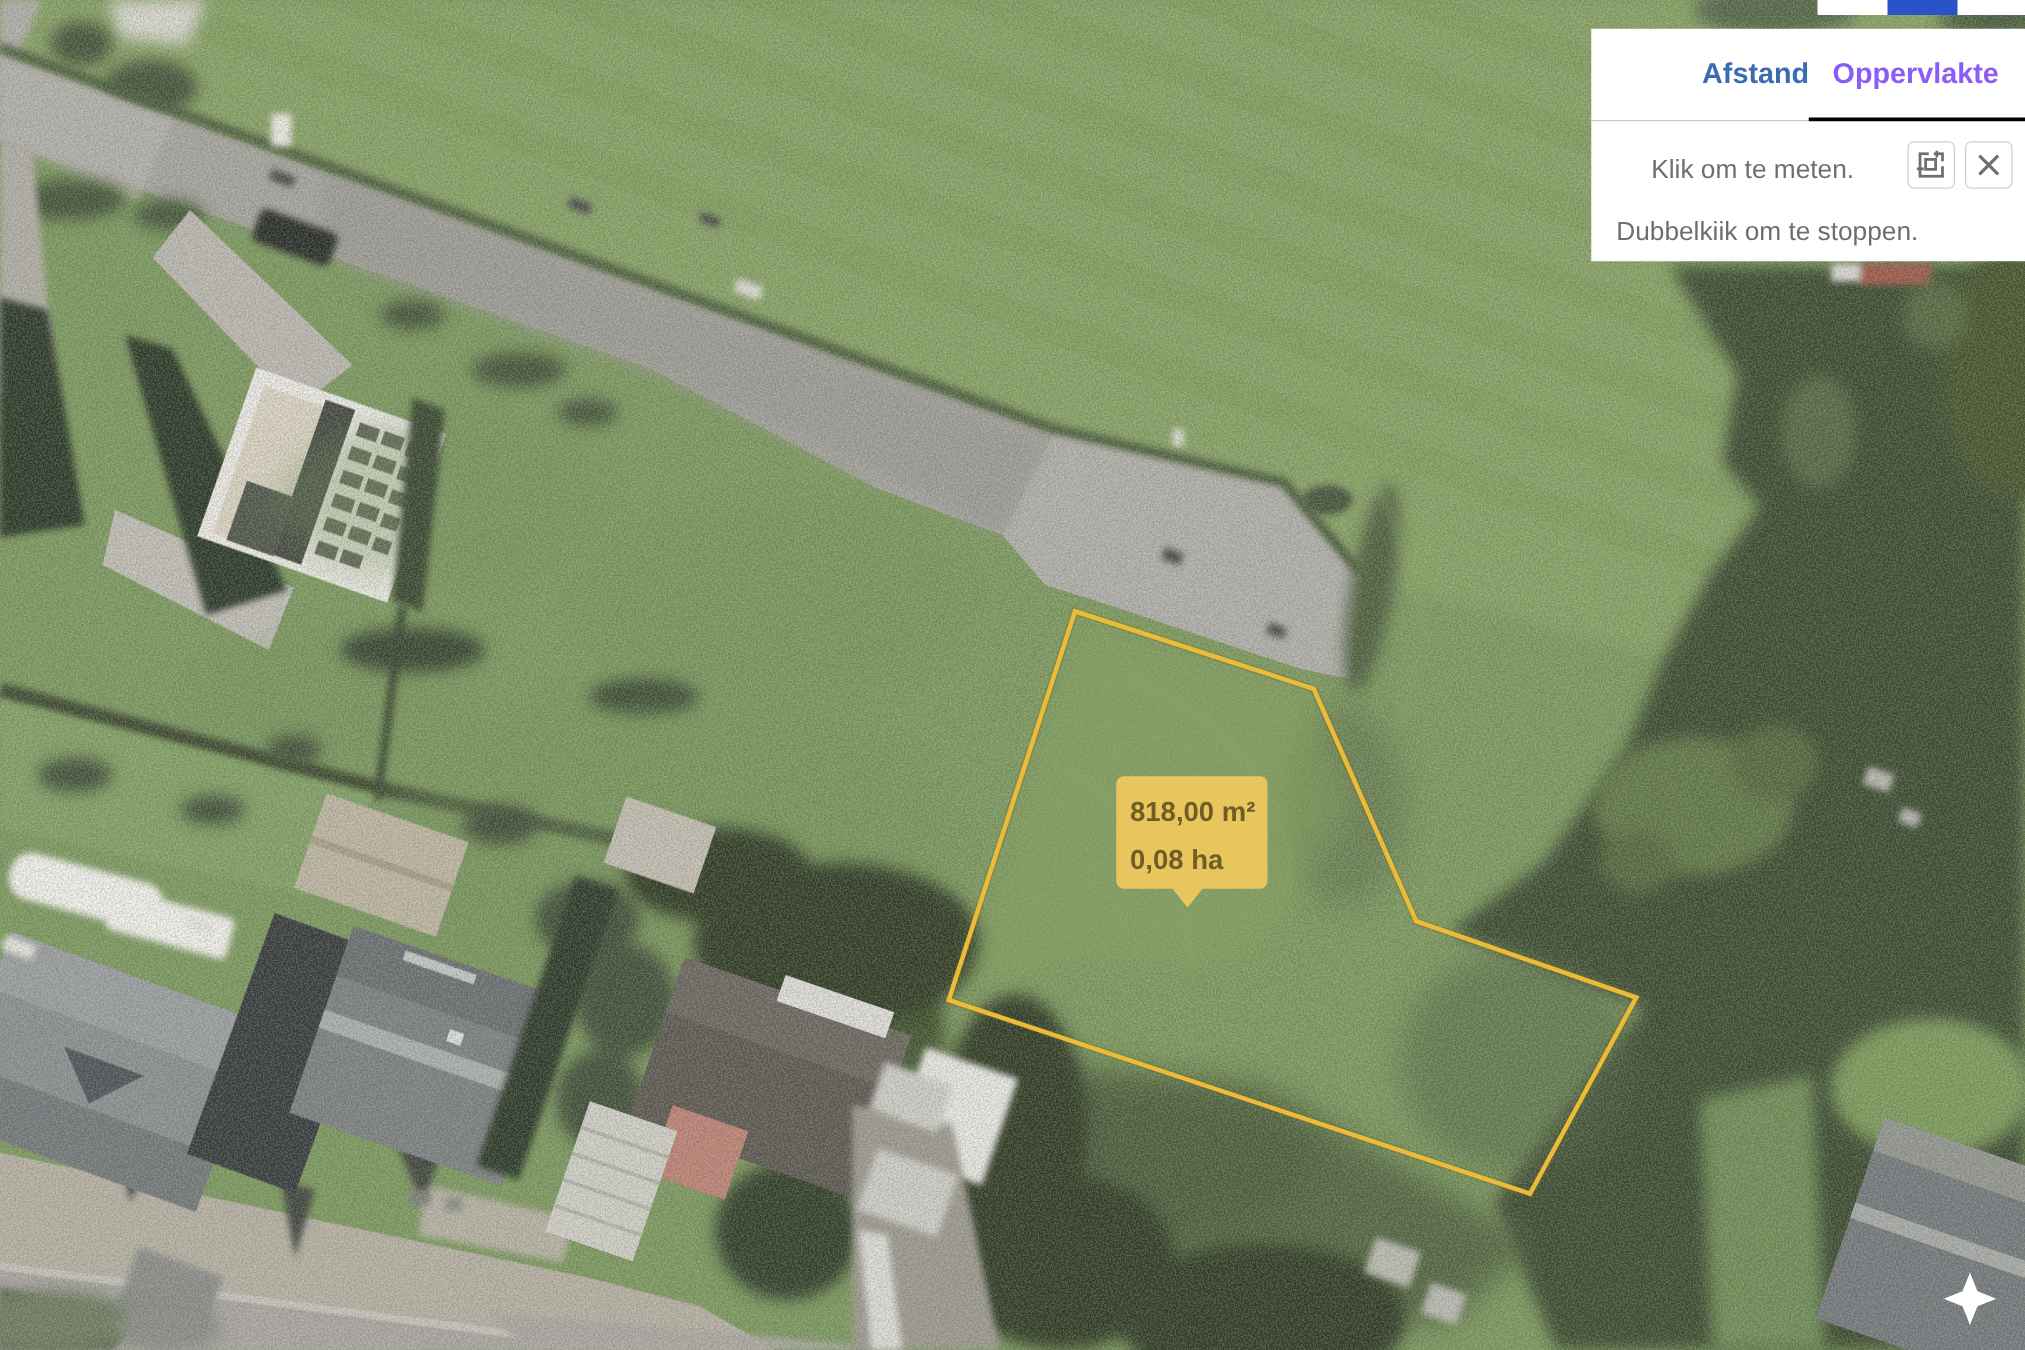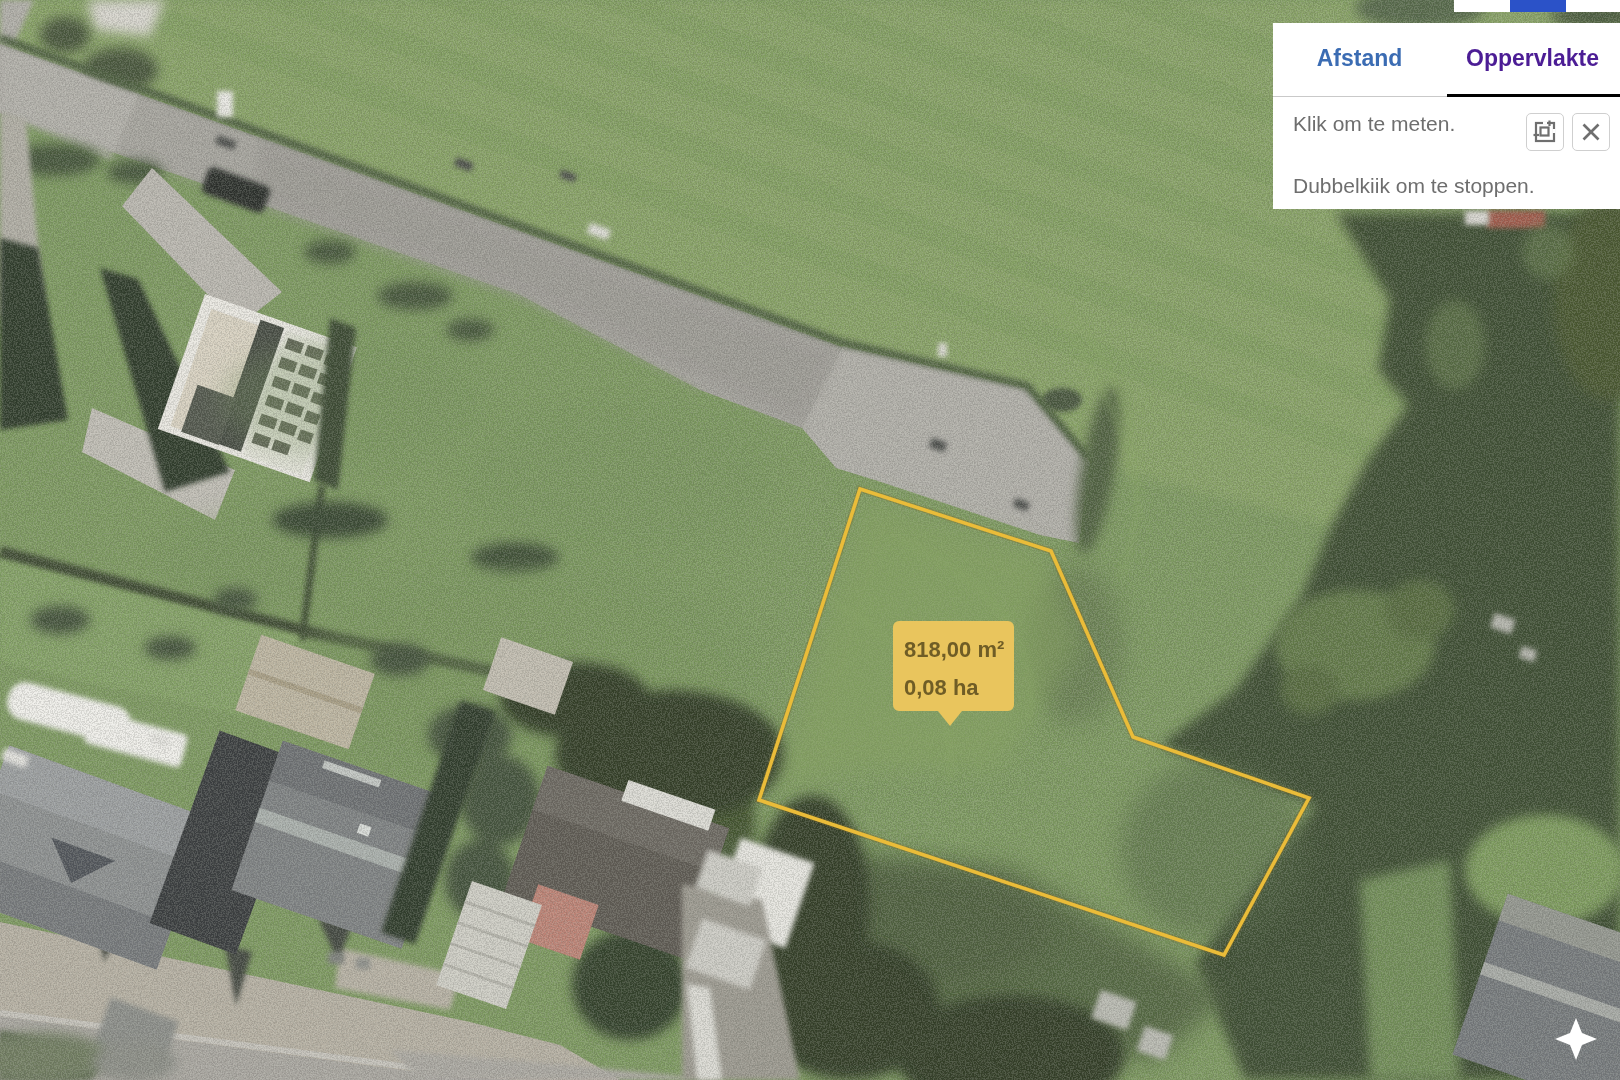--- a/index.html
+++ b/index.html
@@ -3,22 +3,22 @@
 <meta charset="utf-8">
 <style>
   html,body{margin:0;padding:0;width:1620px;height:1080px;overflow:hidden;
     font-family:"Liberation Sans",sans-serif;background:#7c985f;}
   #stage{position:relative;width:1620px;height:1080px;}
   svg.map{position:absolute;left:0;top:0;}
   .panel{position:absolute;left:1273px;top:23px;width:347px;height:186px;background:#fff;}
   .tabs{position:relative;height:74px;}
   .tab{position:absolute;top:0;width:173px;height:74px;line-height:70px;text-align:center;
        font-size:23px;font-weight:bold;}
-  .tab1{left:0;color:#3b6cb3;}
-  .tab2{left:173px;color:#4c1d95;}
+  .tab1{left:0;color:#3b6cb3;padding-left:45px;}
+  .tab2{left:173px;color:#8b5cf6;}
   .tabdivider{position:absolute;left:0;top:73px;width:174px;height:1px;background:#c9c9c9;}
   .tabactive{position:absolute;left:174px;top:71px;width:173px;height:3px;background:#000;}
   .ptext{position:absolute;left:20px;font-size:21px;color:#6e6e6e;}
   .btn{position:absolute;width:38px;height:38px;border:1px solid #cfcfcf;border-radius:5px;
        box-sizing:border-box;top:90px;background:#fff;}
 </style>
 </head>
 <body>
 <div id="stage">
 <svg class="map" width="1620" height="1080" viewBox="0 0 1620 1080">
@@ -361,21 +361,21 @@
 <div class="panel">
 
   <div class="tabs">
     <div class="tab tab1">Afstand</div>
 
     <div class="tab tab2">Oppervlakte</div>
     <div class="tabdivider"></div>
     <div class="tabactive"></div>
   </div>
 
-  <div class="ptext" style="top:89px;">Klik om te meten.</div>
+  <div class="ptext" style="top:101px;margin-left:28px;">Klik om te meten.</div>
   <div class="ptext" style="top:151px;">Dubbelkiik om te stoppen.</div>
 
   <div class="btn" style="left:253px;">
     <svg width="36" height="36" viewBox="0 0 36 36">
       <g fill="none" stroke="#6f6f6f" stroke-width="2.2">
         <rect x="9" y="9" width="18" height="18"></rect>
         <rect x="13.5" y="13.5" width="8" height="8"></rect>
       </g>
       <g stroke="#fff" stroke-width="3">
         <line x1="16" y1="9" x2="20" y2="9"></line>

